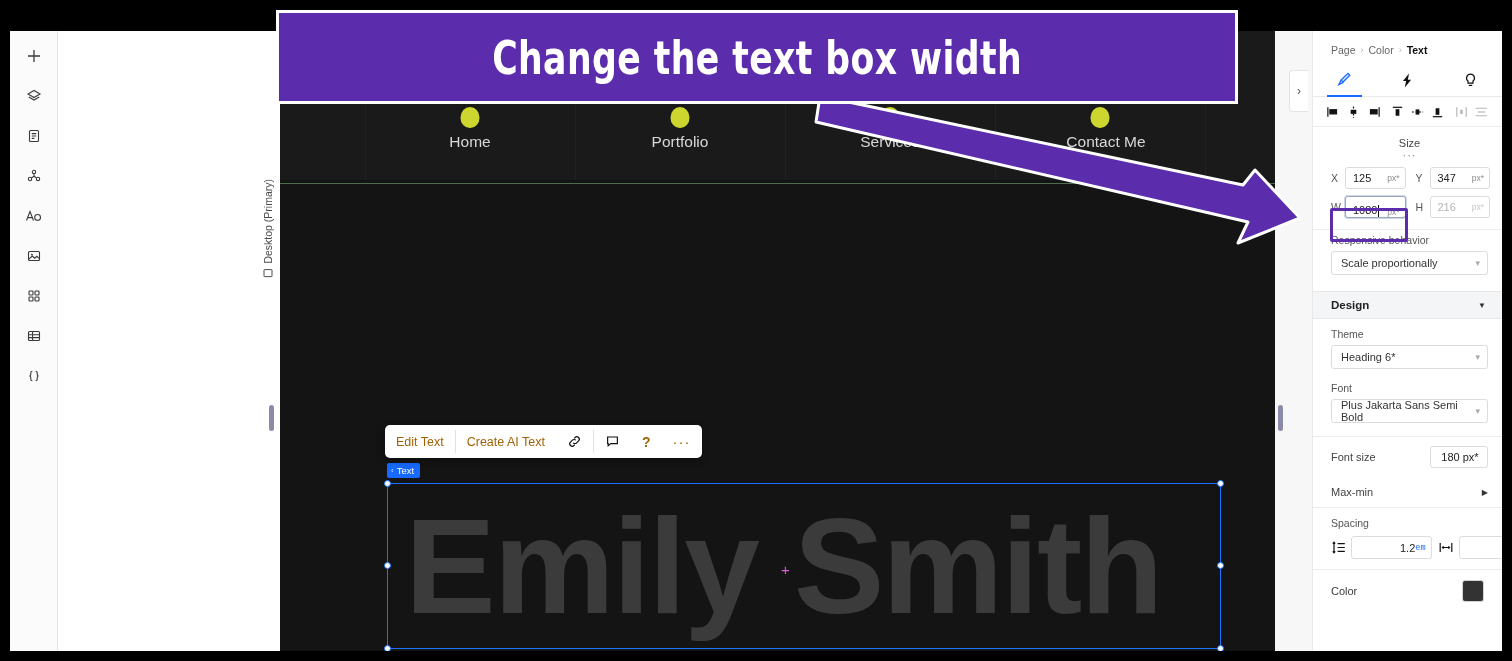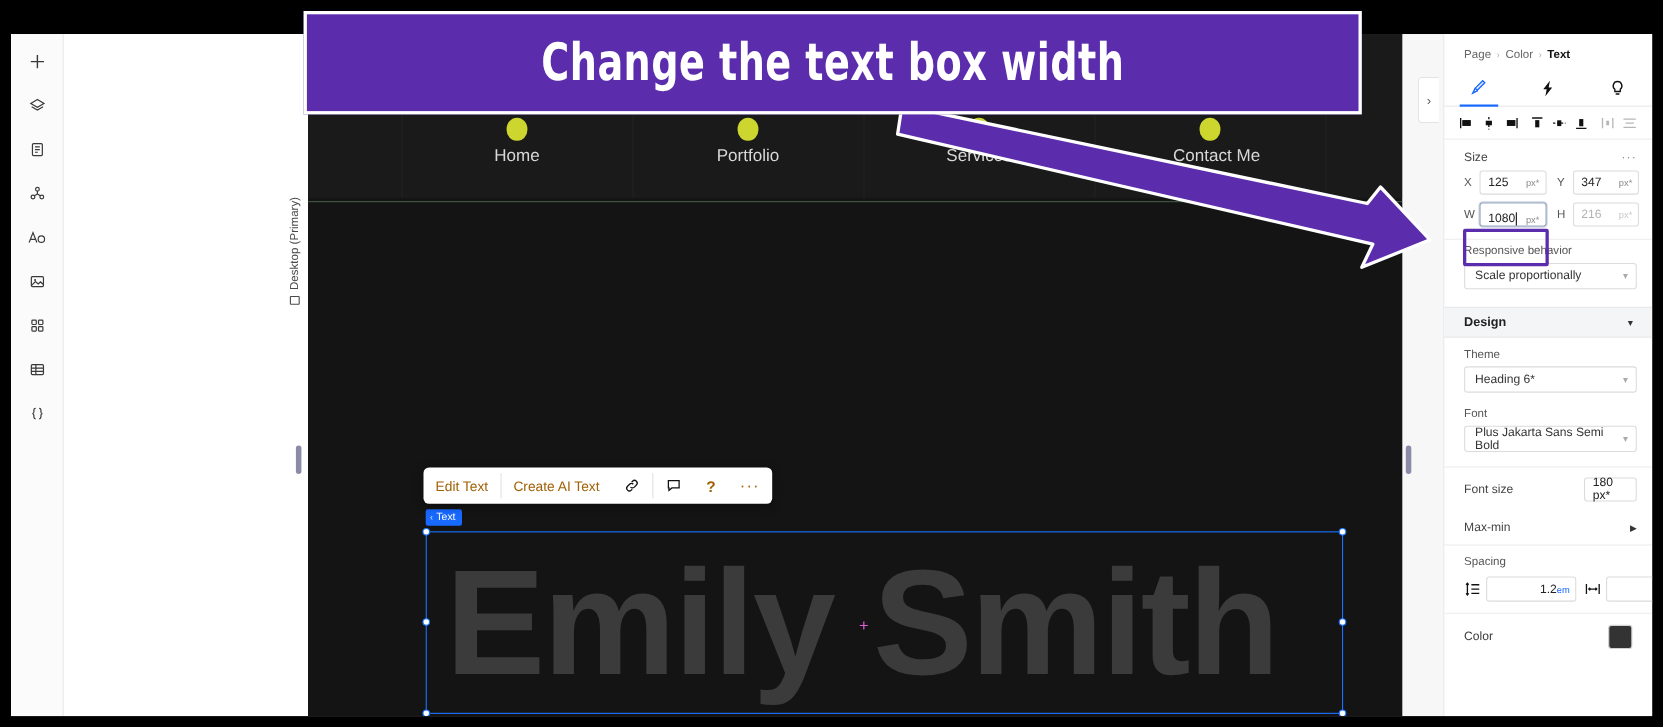--- a/index.html
+++ b/index.html
@@ -260,21 +260,21 @@
   .align-btn {
     width: 18px; height: 20px;
     display: flex; align-items: center; justify-content: center;
     cursor: pointer;
   }
   .align-btn.dim { opacity: .3; }
 
   .sect-head {
     display: flex; align-items: center; justify-content: space-between;
     padding: 10px 14px 6px 18px;
-    font-size: 11px; color: #444;
+    font-size: 11px; color: #444; flex-direction: column;
   }
   .dots { color: #888; letter-spacing: 1px; font-size: 11px; cursor: pointer; }
 
   .num-row {
     display: flex; align-items: center;
     padding: 0 12px 0 18px;
     margin-bottom: 7px;
     gap: 4px;
   }
   .num-cell { display: flex; align-items: center; flex: 1; gap: 5px; }
@@ -362,21 +362,21 @@
   .spacing-cell { display: flex; align-items: center; gap: 5px; flex: 1; }
   .sp-ico { width: 15px; display: flex; align-items: center; justify-content: center; color: #222; }
   .sp-field {
     flex: 1; height: 23px;
     border: 1px solid #dcdcdc; border-radius: 3px;
     display: flex; align-items: center; justify-content: space-between;
     padding: 0 5px 0 8px;
     cursor: text;
   }
   .sp-field .val { font-size: 11px; color: #222; margin-left: 40px; }
-  .sp-field .unit { font-size: 8.5px; color: #8b8b8b; }
+  .sp-field .unit { font-size: 8.5px; color: #8b8b8b; font-family: Liberation Mono, monospace; }
   .sp-field .unit.hl { color: #1769ff; }
 
   .color-row {
     display: flex; align-items: center; justify-content: space-between;
     padding: 10px 18px 0 18px;
   }
   .swatch {
     width: 22px; height: 22px;
     background: #333333;
     border: 1px solid #d2d2d2;
@@ -696,21 +696,21 @@
     <div class="field-label" style="padding-top:13px">Font</div>
     <div class="select-box">
       <span>Plus Jakarta Sans Semi Bold</span>
       <span class="chev">▾</span>
     </div>
 
     <div class="panel-divider" style="margin-top:13px"></div>
 
     <div class="kv-row">
       <span>Font size</span>
-      <div class="num-field" style="flex:none;width:48px;justify-content:center;">
+      <div class="num-field" style="flex:none;width:58px;justify-content:center;">
         <span class="val">180 px*</span>
       </div>
     </div>
 
     <div class="kv-row">
       <span>Max-min</span>
       <span class="arrow">▶</span>
     </div>
 
     <div class="panel-divider" style="margin-top:0"></div>

